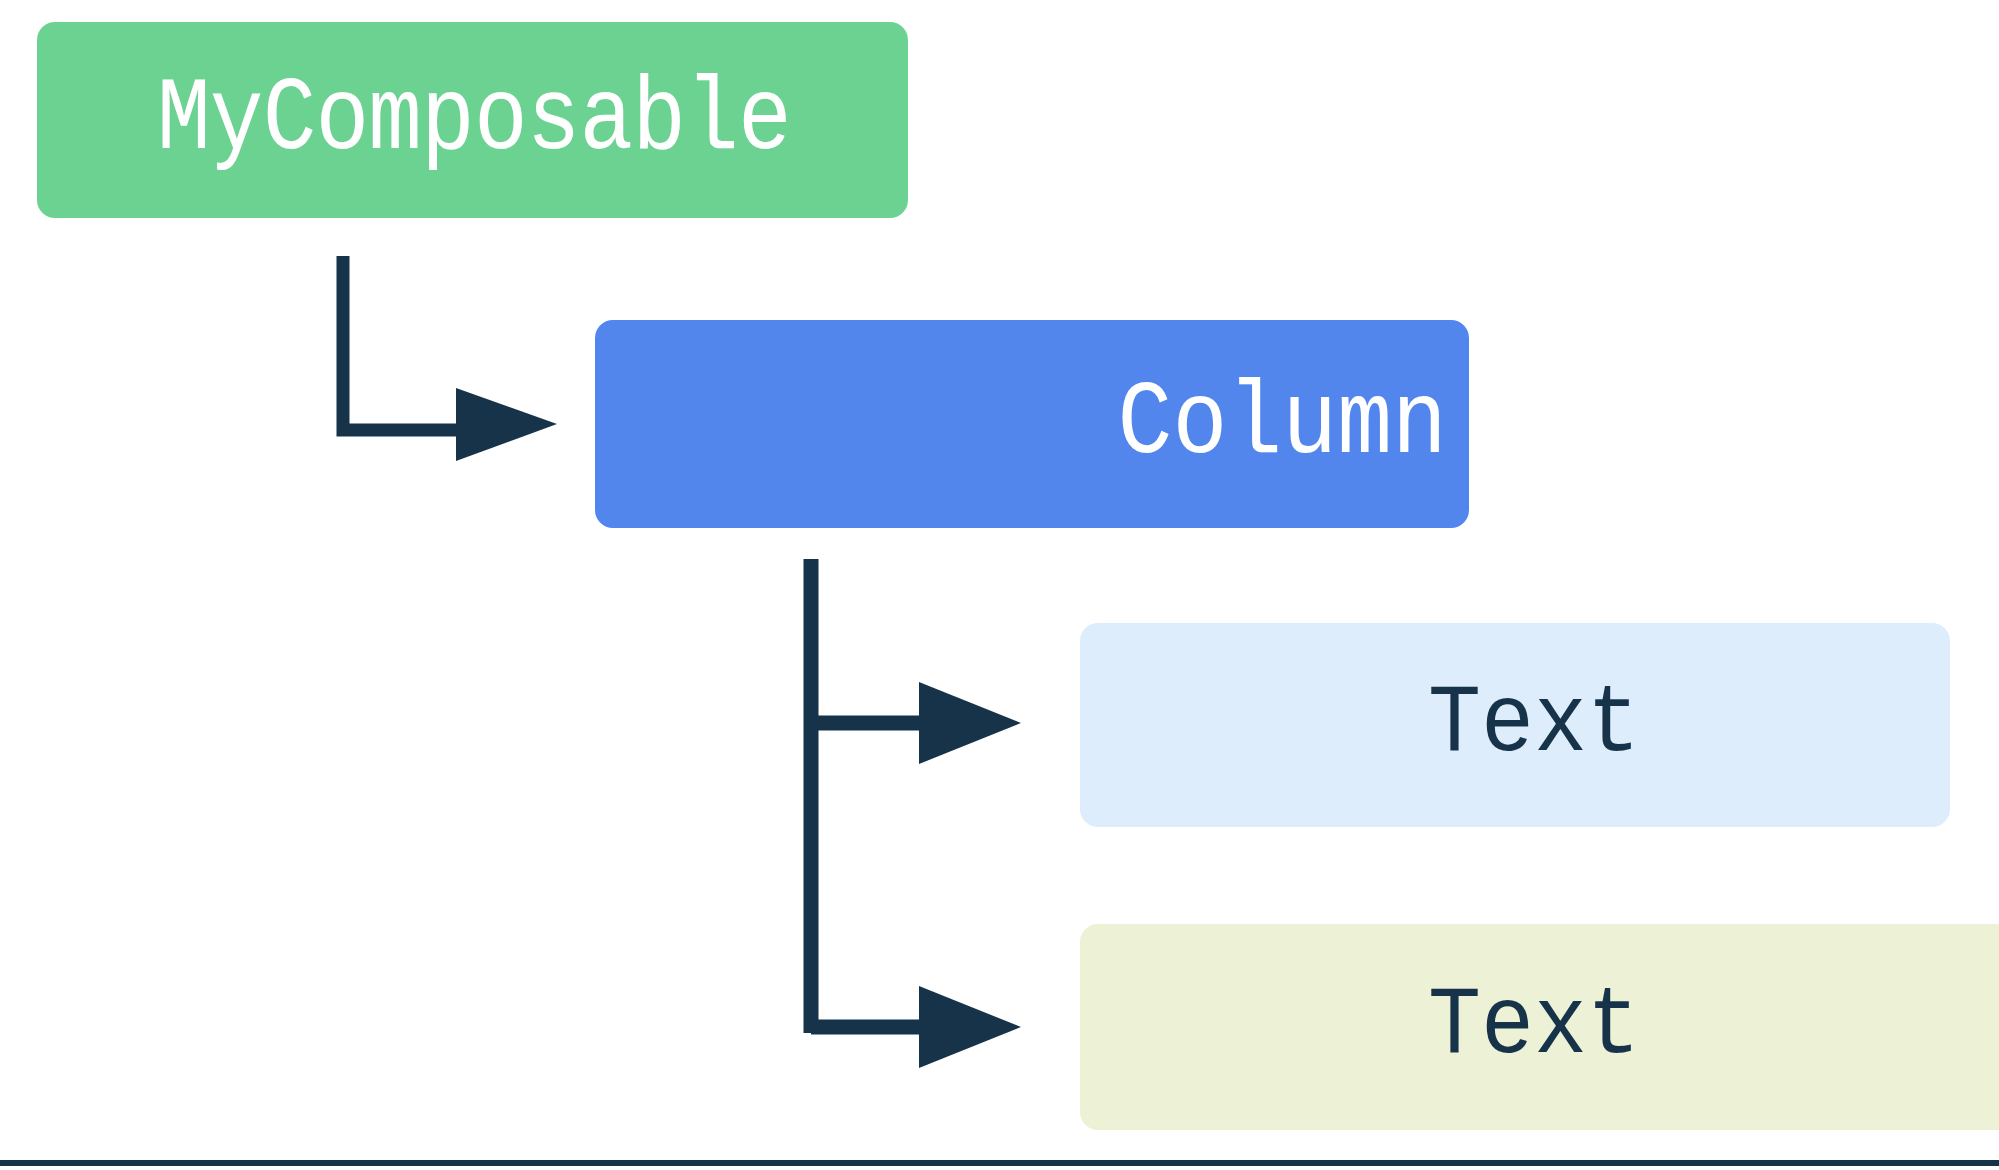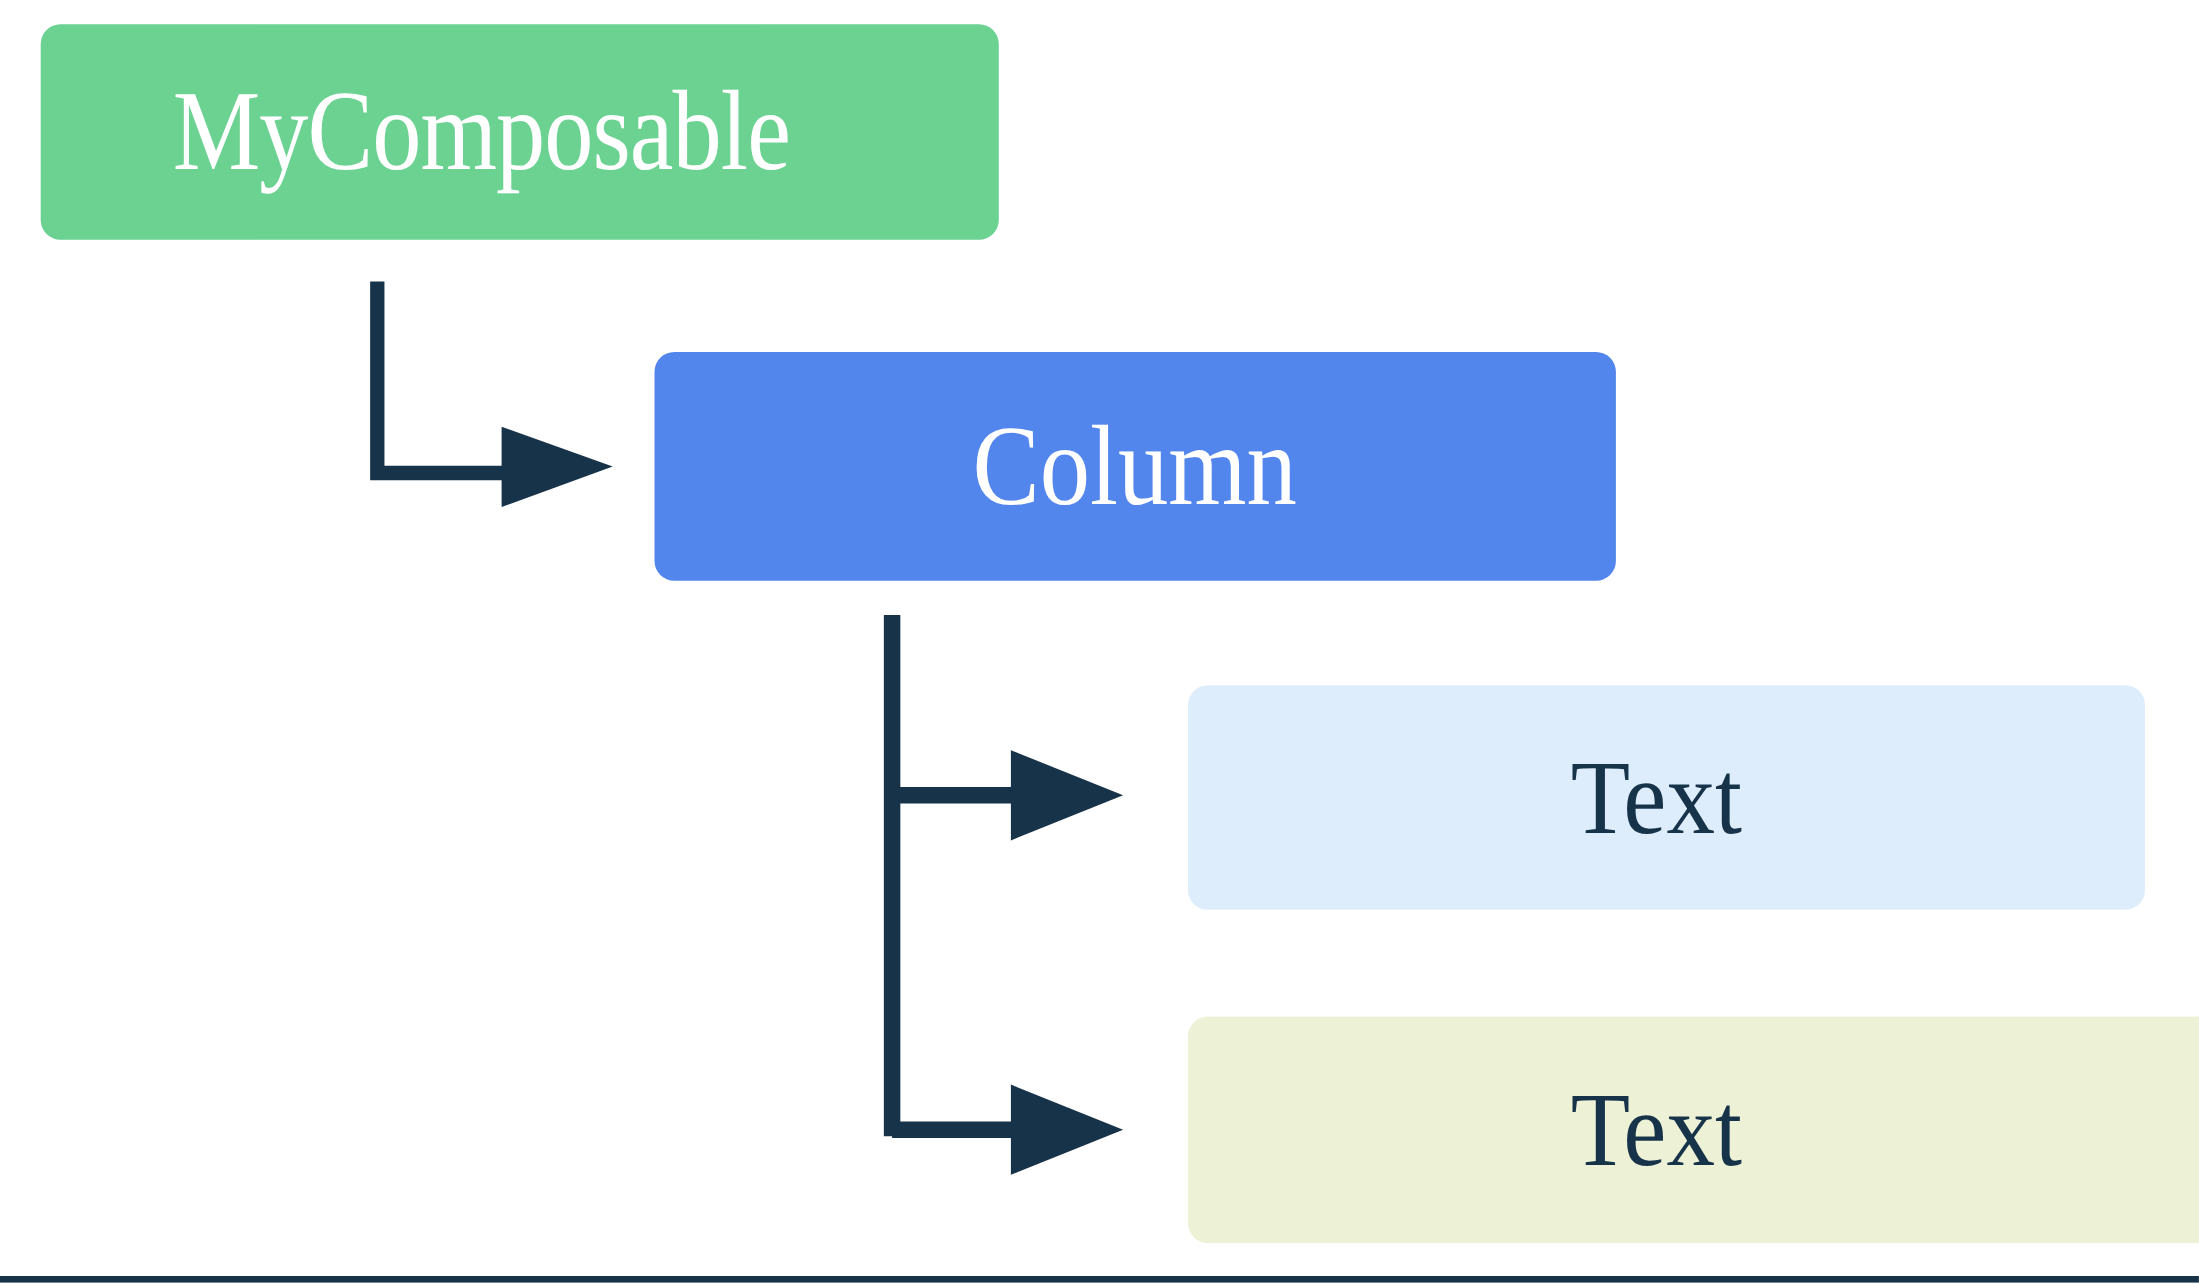--- a/index.html
+++ b/index.html
@@ -6,21 +6,21 @@
     margin: 0;
     padding: 0;
     background: #ffffff;
   }
   #canvas {
     position: relative;
     width: 1999px;
     height: 1170px;
     background: #ffffff;
     overflow: hidden;
-    font-family: Liberation Serif, serif;
+    font-family: Liberation Mono, monospace;
   }
   .node {
     position: absolute;
     box-sizing: border-box;
     border-radius: 18px;
     display: flex;
     align-items: center;
   }
   .node-label {
     white-space: nowrap;
@@ -46,21 +46,21 @@
     transform-origin: left center;
   }
 
   
   #node-column {
     left: 595px;
     top: 320px;
     width: 874px;
     height: 208px;
     background: #5286ed;
-    justify-content: center;
+    justify-content: flex-end;
   }
   #node-column .node-label {
     color: #ffffff;
     font-size: 104px;
     font-weight: 400;
     transform: scaleX(0.88);
     transform-origin: center center;
   }
 
   

